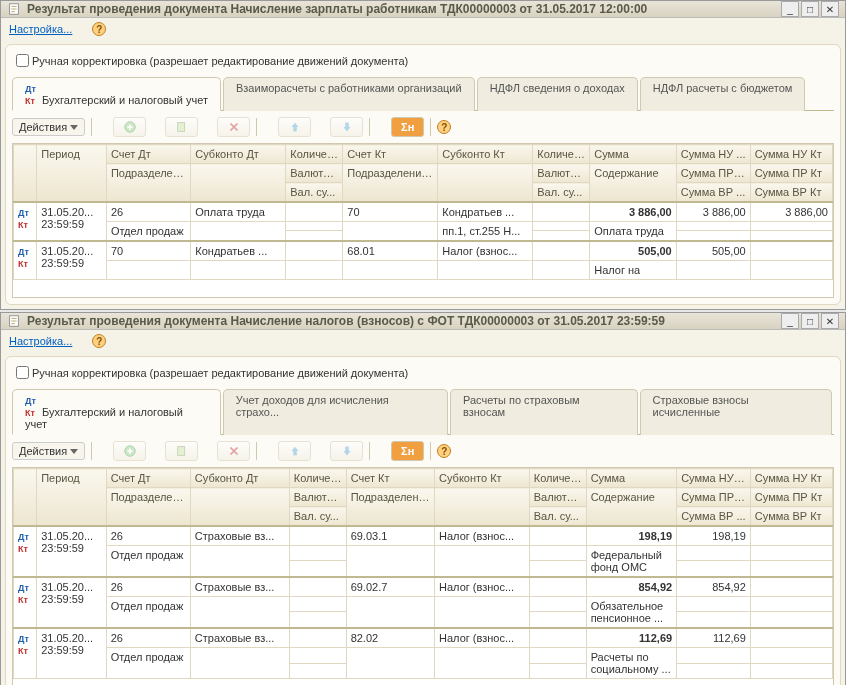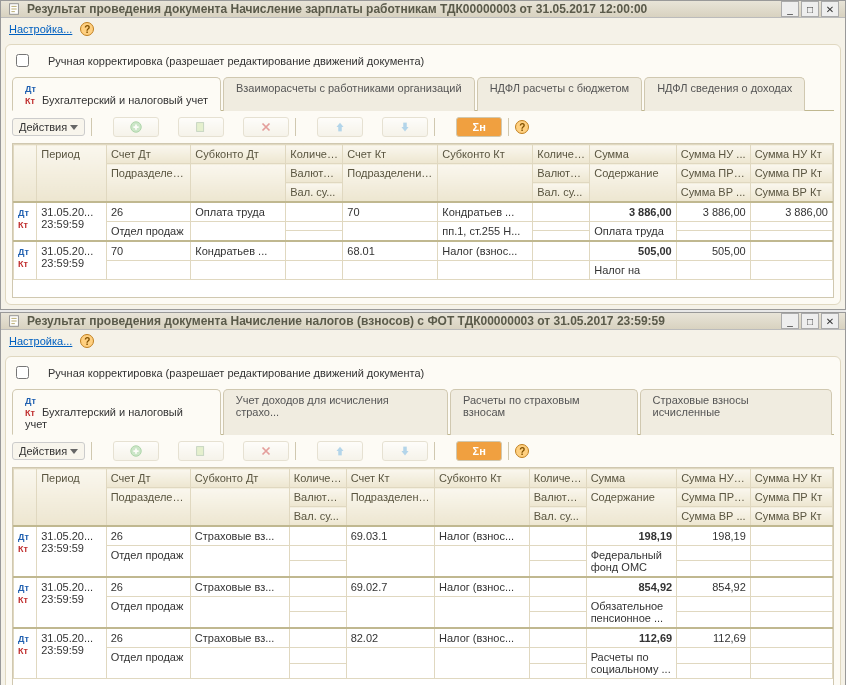--- a/index.html
+++ b/index.html
@@ -48,21 +48,21 @@
     display: flex;
     align-items: center;
     justify-content: center;
     font-size: 10px;
     cursor: pointer;
   }
   .settings-row {
     padding: 4px 8px;
     display: flex;
     align-items: center;
-    gap: 8px;
+    gap: 20px;
     background: #f5f2e8;
   }
   .settings-link {
     color: #0060c0;
     text-decoration: underline;
     cursor: pointer;
   }
   .help-icon {
     width: 14px;
     height: 14px;
@@ -79,21 +79,21 @@
   .form-panel {
     margin: 4px;
     background: #fdfbf5;
     border: 1px solid #e0d8c0;
     border-radius: 6px;
     padding: 6px;
   }
   .checkbox-row {
     display: flex;
     align-items: center;
-    gap: 16px;
+    gap: 0;
     margin-bottom: 6px;
   }
   .tabs {
     display: flex;
     gap: 0;
     border-bottom: 1px solid #c0b890;
   }
   .tab {
     padding: 4px 12px;
     background: #f0ece0;
@@ -126,21 +126,21 @@
     padding: 2px 6px;
     border: 1px solid #ccc;
     background: #f8f5ec;
     border-radius: 3px;
     cursor: pointer;
     display: inline-flex;
     align-items: center;
     gap: 3px;
   }
   .tbtn {
-    width: 46px;
+    width: 33px;
     height: 20px;
     border: 1px solid #d0c8b0;
     background: linear-gradient(#fff, #f0ece0);
     border-radius: 3px;
     display: inline-flex;
     align-items: center;
     justify-content: center;
     cursor: pointer;
     font-size: 11px;
     margin-left: 15px;
@@ -228,22 +228,22 @@
     <div class="checkbox-row">
       <input type="checkbox" style="">
       <span>Ручная корректировка (разрешает редактирование движений документа)</span>
     </div>
     <div class="tabs">
       <div class="tab active">
         <span class="tab-icon dkt-icon"><span class="dt">Дт</span><br>Кт</span>
         <span>Бухгалтерский и налоговый учет</span>
       </div>
       <div class="tab">Взаиморасчеты с работниками организаций</div>
+      <div class="tab">НДФЛ сведения о доходах</div>
       <div class="tab">НДФЛ расчеты с бюджетом</div>
-      <div class="tab">НДФЛ сведения о доходах</div>
     </div>
     <div class="toolbar">
       <span class="dropdown-btn">
         <span>Действия</span>
         <span class="chevron"></span>
       </span>
       <span class="sep"></span>
       <span class="tbtn disabled">
           <svg class="ico" viewBox="0 0 16 16">
             <circle cx="8" cy="8" r="6" fill="#9dd29d" stroke="#5a5"></circle>

